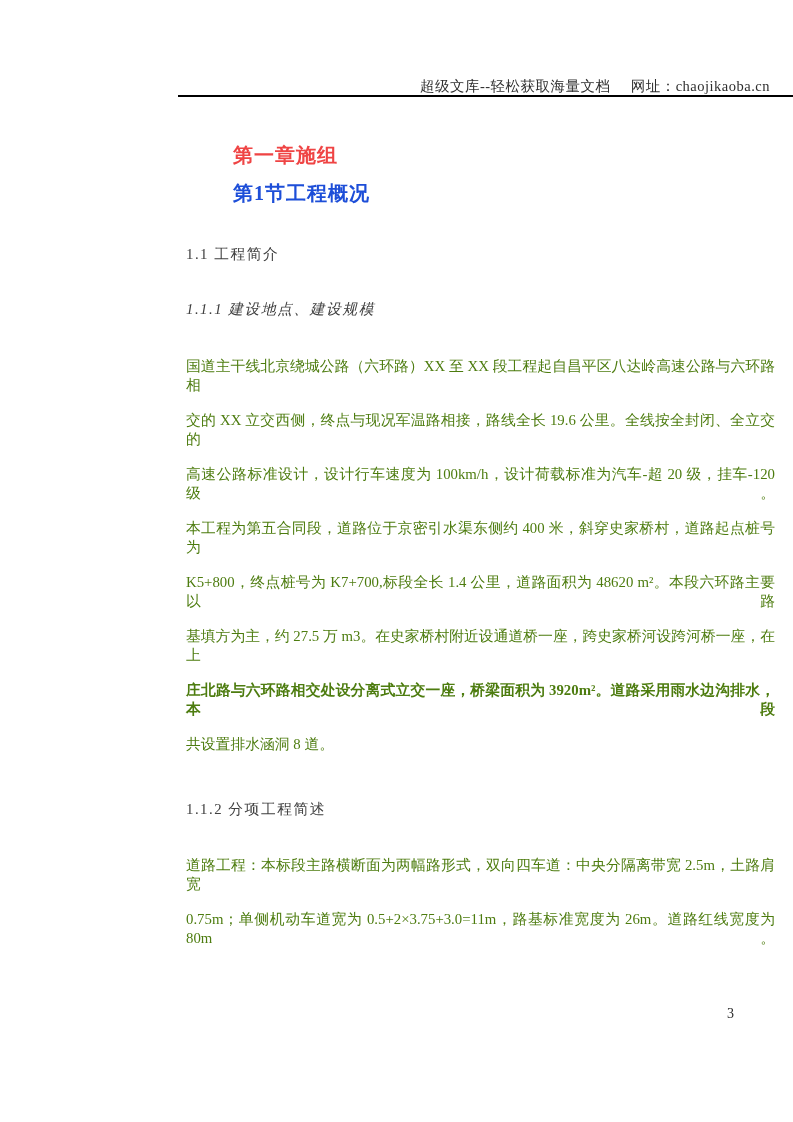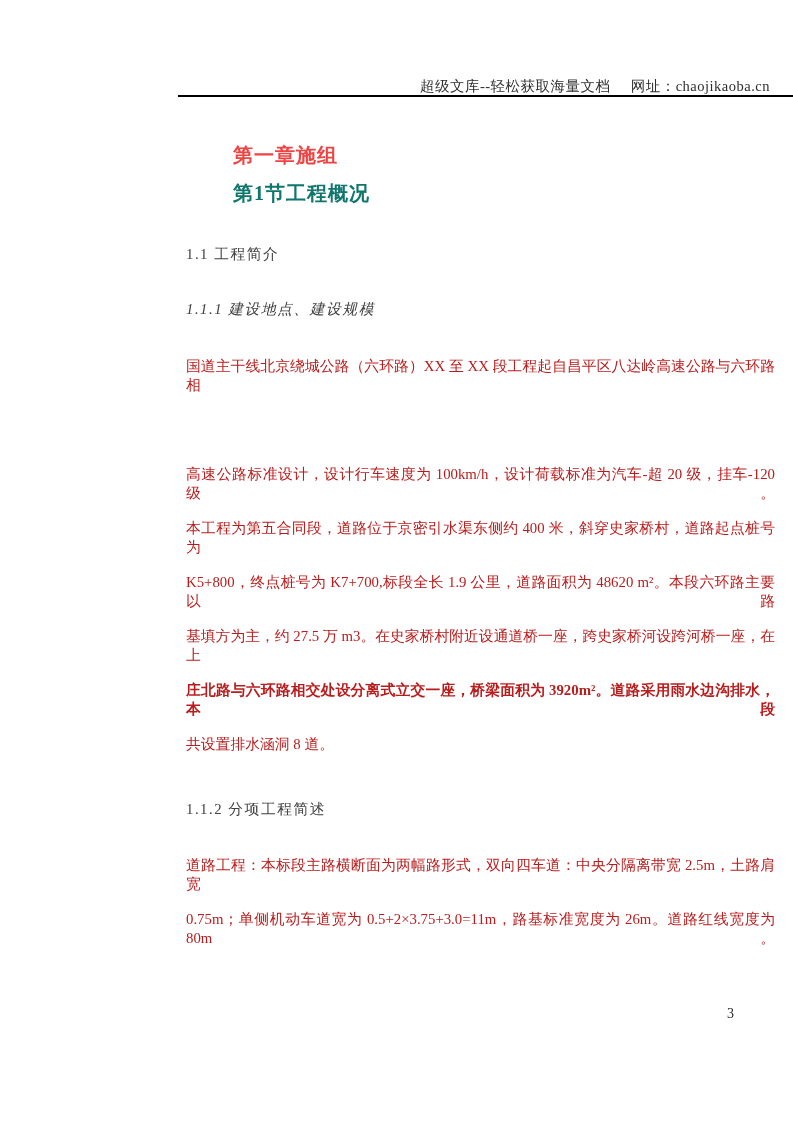--- a/index.html
+++ b/index.html
@@ -49,41 +49,41 @@
     color: #ef4444;
     white-space: nowrap;
   }
   .h-section {
     position: absolute;
     left: 190px;
     top: 180px;
     font-size: 20px;
     font-weight: bold;
     letter-spacing: 1px;
-    color: #0f766e;
+    color: #1d4ed8;
     white-space: nowrap;
   }
   .subhead {
     position: absolute;
     left: 143px;
     font-size: 14.8px;
     letter-spacing: 1.5px;
     color: #404040;
     white-space: nowrap;
   }
   .sub-1 { top: 245px; }
   .sub-2 { top: 300px; font-style: italic; }
   .sub-3 { top: 800px; }
   .line {
     position: absolute;
     left: 143px;
     width: 589px;
     font-size: 14.8px;
     line-height: 19px;
-    color: #b91c1c;
+    color: #4d7c0f;
   }
   .fill {
     text-align: justify;
     text-align-last: justify;
   }
   .p1-0 { top: 357px; }
   .p1-1 { top: 411px; }
   .p1-2 { top: 465px; }
   .p1-3 { top: 519px; }
   .p1-4 { top: 573px; }
@@ -110,23 +110,24 @@
   </div>
   <div class="header-rule"></div>
 
   <div class="h-chapter">第一章施组</div>
   <div class="h-section">第1节工程概况</div>
 
   <div class="subhead sub-1">1.1 工程简介</div>
   <div class="subhead sub-2">1.1.1 建设地点、建设规模</div>
 
   <div class="line fill p1-0">国道主干线北京绕城公路（六环路）XX 至 XX 段工程起自昌平区八达岭高速公路与六环路相</div>
+  <div class="line fill p1-1">交的 XX 立交西侧，终点与现况军温路相接，路线全长 19.6 公里。全线按全封闭、全立交的</div>
   <div class="line fill p1-2">高速公路标准设计，设计行车速度为 100km/h，设计荷载标准为汽车-超 20 级，挂车-120 级。</div>
   <div class="line fill p1-3">本工程为第五合同段，道路位于京密引水渠东侧约 400 米，斜穿史家桥村，道路起点桩号为</div>
-  <div class="line fill p1-4">K5+800，终点桩号为 K7+700,标段全长 1.9 公里，道路面积为 48620 m²。本段六环路主要以路</div>
+  <div class="line fill p1-4">K5+800，终点桩号为 K7+700,标段全长 1.4 公里，道路面积为 48620 m²。本段六环路主要以路</div>
   <div class="line fill p1-5">基填方为主，约 27.5 万 m3。在史家桥村附近设通道桥一座，跨史家桥河设跨河桥一座，在上</div>
   <div class="line fill p1-6">庄北路与六环路相交处设分离式立交一座，桥梁面积为 3920m²。道路采用雨水边沟排水，本段</div>
   <div class="line p1-7">共设置排水涵洞 8 道。</div>
 
   <div class="subhead sub-3">1.1.2 分项工程简述</div>
 
   <div class="line fill p2-0">道路工程：本标段主路横断面为两幅路形式，双向四车道：中央分隔离带宽 2.5m，土路肩宽</div>
   <div class="line fill p2-1">0.75m；单侧机动车道宽为 0.5+2×3.75+3.0=11m，路基标准宽度为 26m。道路红线宽度为 80m。</div>
 
   <div class="page-number">3</div>

